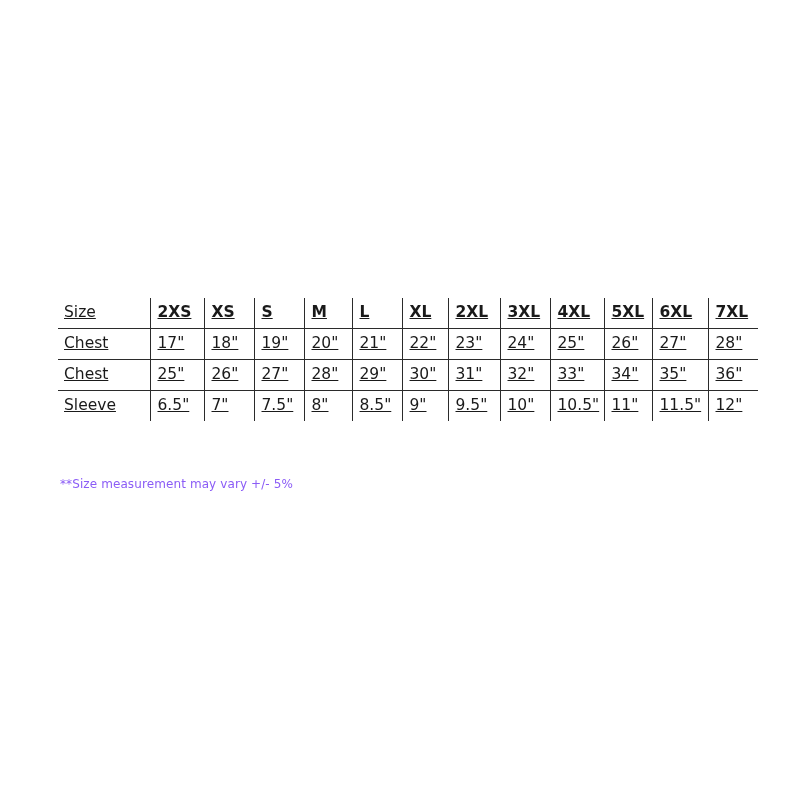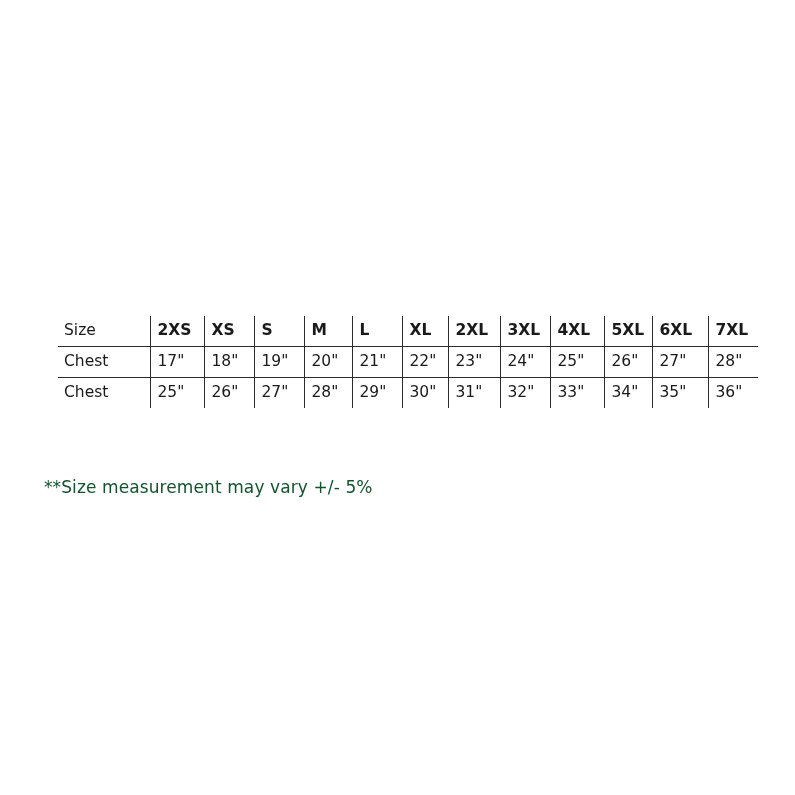--- a/index.html
+++ b/index.html
@@ -15,22 +15,23 @@
     overflow: hidden;
   }
   .page {
     position: relative;
     width: 795px;
     height: 795px;
   }
   .chart-wrap {
     position: absolute;
     left: 58px;
-    top: 316px;
+    top: 298px;
     width: 660px;
+    text-decoration: underline;
   }
   table.size-chart {
     border-collapse: collapse;
     width: 660px;
     table-layout: fixed;
   }
   table.size-chart td,
   table.size-chart th {
     border-left: 1px solid #2b2b2b;
     border-bottom: 1px solid #2b2b2b;
@@ -73,24 +74,24 @@
   .col-xl  { width: 46px; }
   .col-2xl { width: 52px; }
   .col-3xl { width: 50px; }
   .col-4xl { width: 54px; }
   .col-5xl { width: 48px; }
   .col-6xl { width: 56px; }
   .col-7xl { width: 50px; }
 
   .footnote {
     position: absolute;
-    left: 44px;
+    left: 60px;
     top: 477px;
-    font-size: 17px;
-    color: #14532d;
+    font-size: 12px;
+    color: #8b5cf6;
     letter-spacing: 0.1px;
   }
 </style>
 </head>
 <body>
 
 <div class="page">
 
   <div class="chart-wrap">
     <table class="size-chart">
@@ -150,19 +151,34 @@
           <td>28"</td>
           <td>29"</td>
           <td>30"</td>
           <td>31"</td>
           <td>32"</td>
           <td>33"</td>
           <td>34"</td>
           <td>35"</td>
           <td>36"</td>
         </tr>
+        <tr>
+          <td class="row-head">Sleeve</td>
+          <td>6.5"</td>
+          <td>7"</td>
+          <td>7.5"</td>
+          <td>8"</td>
+          <td>8.5"</td>
+          <td>9"</td>
+          <td>9.5"</td>
+          <td>10"</td>
+          <td>10.5"</td>
+          <td>11"</td>
+          <td>11.5"</td>
+          <td>12"</td>
+        </tr>
       </tbody>
     </table>
   </div>
 
   <div class="footnote">**Size measurement may vary +/- 5%</div>
 
 </div>
 
 </body></html>

